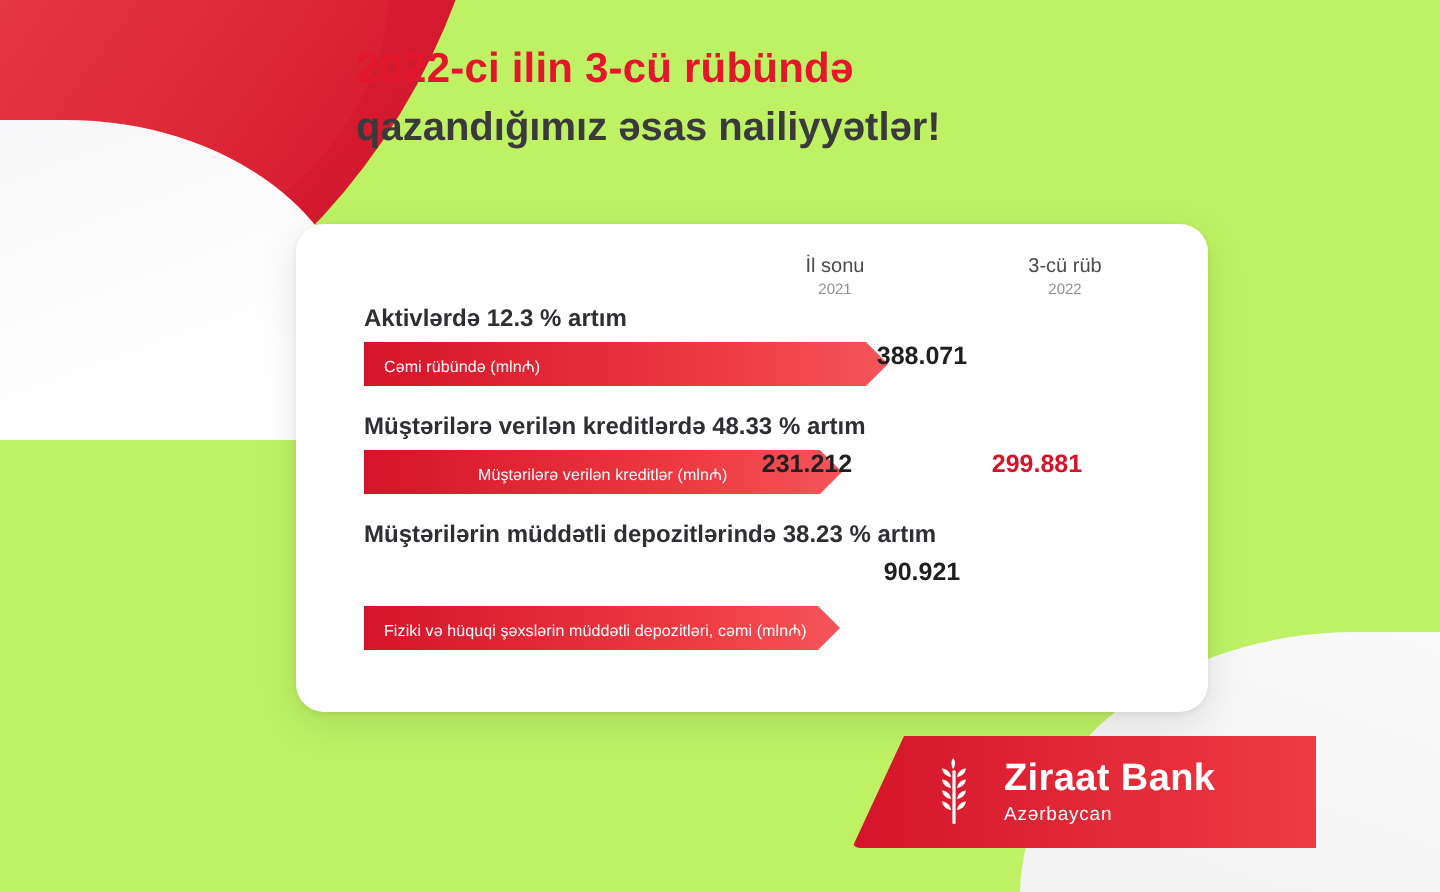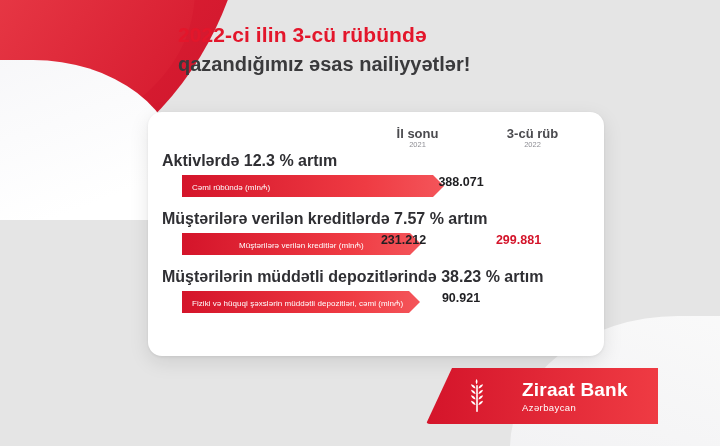--- a/index.html
+++ b/index.html
@@ -11,21 +11,21 @@
     width: 720px;
     height: 446px;
     font-family: "Liberation Sans", sans-serif;
     overflow: hidden;
   }
 
   #stage {
     position: relative;
     width: 720px;
     height: 446px;
-    background: #e5e5e5;
+    background: #bef264;
     overflow: hidden;
   }
 
   
   .swoosh {
     position: absolute;
     left: -60px;
     top: -140px;
     width: 330px;
     height: 330px;
@@ -111,43 +111,43 @@
   .col-head {
     flex: 1;
     text-align: center;
     color: #7d7d83;
     font-size: 8px;
     line-height: 11px;
   }
   .col-head b {
     display: block;
     color: #4a4a4e;
-    font-size: 13px;
-    font-weight: bold;
+    font-size: 10px;
+    font-weight: normal;
   }
   .col-head span {
     display: block;
     font-size: 7.5px;
     color: #8e8e94;
   }
 
   .blocks {
     position: absolute;
     top: 40px;
     left: 0;
     right: 0;
   }
 
   .block { position: relative; margin-bottom: 13px; }
 
   .block-title {
     color: #2f2f33;
-    font-size: 16px;
-    font-weight: bold;
-    margin-left: 14px;
+    font-size: 12px;
+    font-weight: bold;
+    margin-left: 34px;
     margin-bottom: 5px;
   }
 
   .row {
     position: relative;
     height: 22px;
   }
 
   
   .bar {
@@ -183,36 +183,35 @@
     text-align: center;
     color: #1f1f22;
     font-size: 12.5px;
     font-weight: bold;
   }
   .value.accent { color: #d4142a; }
 
   
   .bar.w1 { width: 262px; }
   .bar.w2 { width: 192px; padding-left: 47px; }
-  .bar.w3 { width: 238px; }
+  .bar.w3 { width: 238px; margin-top: 24px; }
 
   
   .logo-bar {
     position: absolute;
     left: 426px;
     top: 368px;
     width: 232px;
     height: 56px;
     background: linear-gradient(90deg, #d4142a 0%, #ef3b43 100%);
     border-radius: 4px 0 0 4px;
     -webkit-clip-path: polygon(26px 0, 100% 0, 100% 100%, 0 100%);
     clip-path: polygon(26px 0, 100% 0, 100% 100%, 0 100%);
     display: flex;
     align-items: center;
-    gap: 20px;
   }
   .logo-mark {
     width: 30px;
     height: 34px;
     margin-left: 36px;
     margin-right: 10px;
     flex: none;
   }
   .logo-text { color: #ffffff; line-height: 1; }
   .logo-text .name {
@@ -262,21 +261,21 @@
           <div class="bar w1">
             <span class="bar-label">Cəmi rübündə (mln₼)</span>
           </div>
           <div class="values">
             <div class="value">388.071</div>
           </div>
         </div>
       </div>
 
       <div class="block">
-        <div class="block-title">Müştərilərə verilən kreditlərdə 7.57 % artım</div>
+        <div class="block-title">Müştərilərə verilən kreditlərdə 48.33 % artım</div>
         <div class="row">
           <div class="bar w2">
             <span class="bar-label">Müştərilərə verilən kreditlər (mln₼)</span>
           </div>
           <div class="values">
             <div class="value">231.212</div>
             <div class="value accent">299.881</div>
           </div>
         </div>
       </div>

